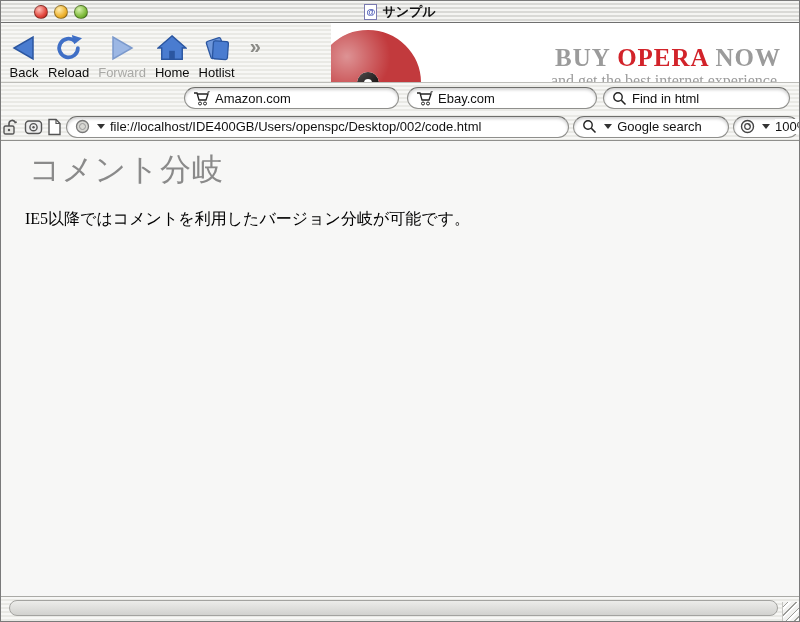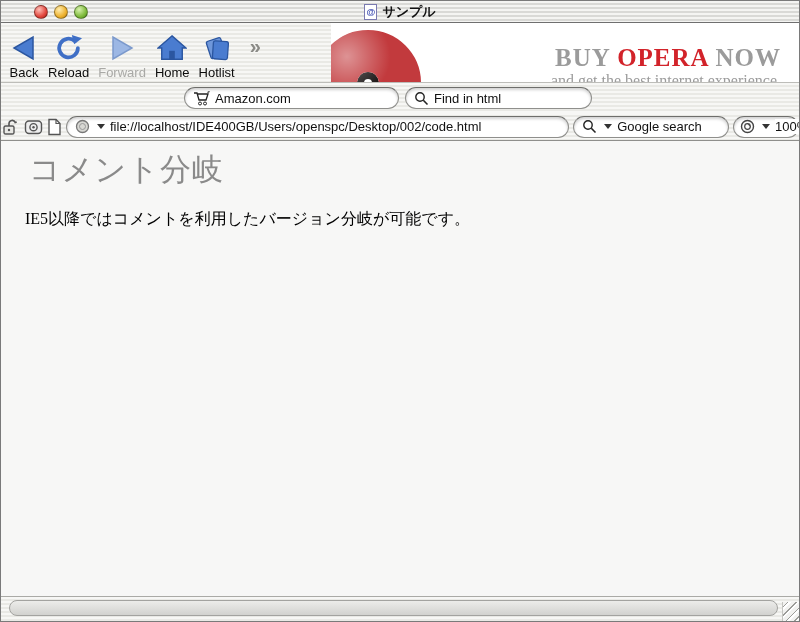--- a/index.html
+++ b/index.html
@@ -167,20 +167,31 @@
     <div class="pill sf-amazon">
       <span class="glyph">
         <svg width="17" height="15" viewBox="0 0 17 15">
           <path d="M1 2 h3 l2 7 h7 l2 -6 h-11" fill="none" stroke="#222" stroke-width="1.3"></path>
           <circle cx="7" cy="12.5" r="1.5" fill="none" stroke="#222"></circle>
           <circle cx="12" cy="12.5" r="1.5" fill="none" stroke="#222"></circle>
           <path d="M14.5 1.5 l2 -1" stroke="#222" stroke-width="1.2"></path>
         </svg>
       </span>
       <span>Amazon.com</span>
+    </div>
+    <div class="pill sf-ebay">
+      <span class="glyph">
+        <svg width="17" height="15" viewBox="0 0 17 15">
+          <path d="M1 2 h3 l2 7 h7 l2 -6 h-11" fill="none" stroke="#222" stroke-width="1.3"></path>
+          <circle cx="7" cy="12.5" r="1.5" fill="none" stroke="#222"></circle>
+          <circle cx="12" cy="12.5" r="1.5" fill="none" stroke="#222"></circle>
+          <path d="M14.5 1.5 l2 -1" stroke="#222" stroke-width="1.2"></path>
+        </svg>
+      </span>
+      <span>Ebay.com</span>
     </div>
     <div class="pill sf-find">
       <span class="glyph">
         <svg width="15" height="15" viewBox="0 0 15 15">
           <circle cx="6" cy="6" r="4.2" fill="none" stroke="#222" stroke-width="1.4"></circle>
           <line x1="9.3" y1="9.3" x2="13.5" y2="13.5" stroke="#222" stroke-width="1.6"></line>
         </svg>
       </span>
       <span>Find in html</span>
     </div>

